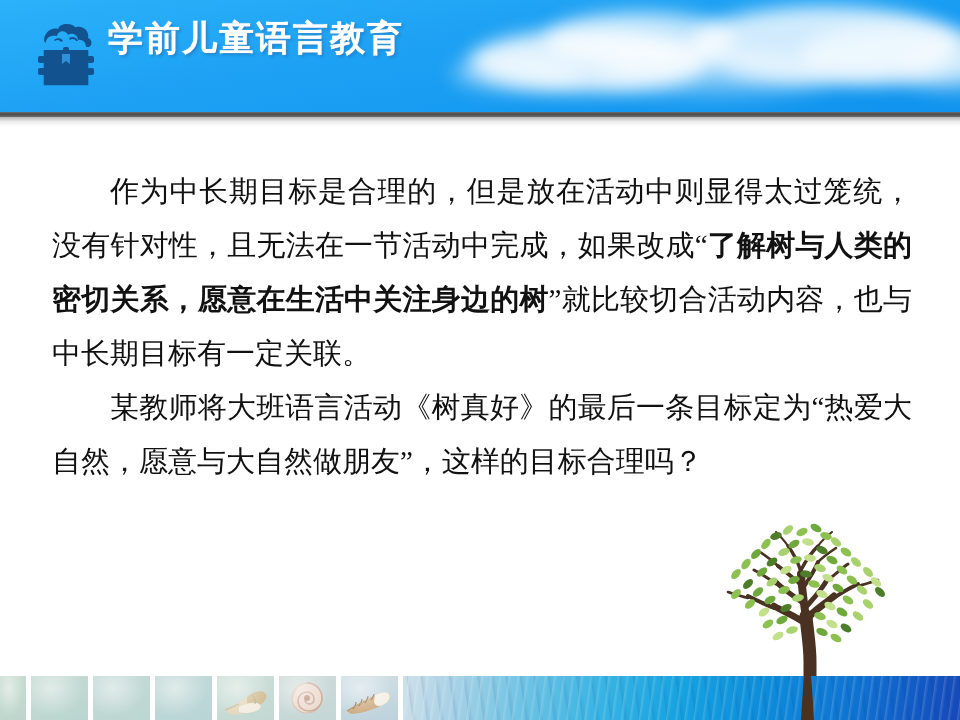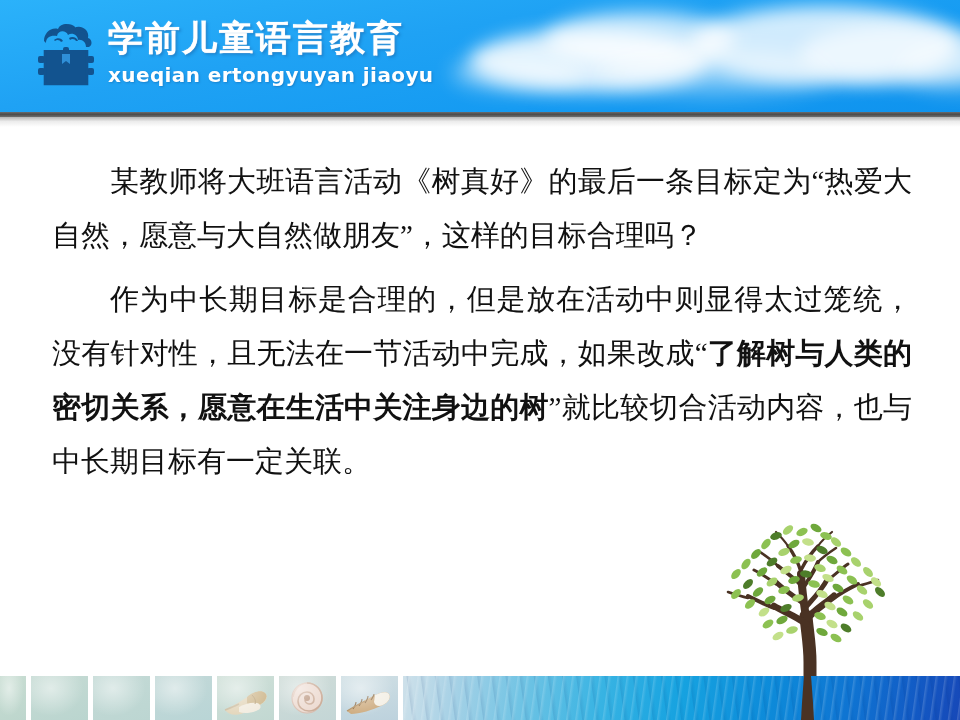--- a/index.html
+++ b/index.html
@@ -233,29 +233,28 @@
 
         <path d="M38 40 L46 40 L46 50 L42 47 L38 50 Z" fill="#2f8fd8"></path>
       </g>
       <g fill="none" stroke="#12538f" stroke-width="2.6">
         <path d="M21 36 L21 70 L42 70 L63 70 L63 36"></path>
       </g>
     </svg>
 
     <div class="header-text">
       <div class="header-title">学前儿童语言教育</div>
-      <div class="header-subtitle">xueqian ertongyuyan jiaoyu</div>
     </div>
   </div>
   <div class="header-rule"></div>
   <div class="header-shadow"></div>
 
   <div class="content">
+    <p class="para indent p2"><span>作为中长期目标是合理的，但是放在活动中则显得太过笼统，没有针对性，且无法在一节活动中完成，如果改成“</span><span class="em-bold">了解树与人类的密切关系，愿意在生活中关注身边的树</span><span>”就比较切合活动内容，也与中长期目标有一定关联。</span></p>
     <p class="para indent">某教师将大班语言活动《树真好》的最后一条目标定为“热爱大自然，愿意与大自然做朋友”，这样的目标合理吗？</p>
-    <p class="para indent p2"><span>作为中长期目标是合理的，但是放在活动中则显得太过笼统，没有针对性，且无法在一节活动中完成，如果改成“</span><span class="em-bold">了解树与人类的密切关系，愿意在生活中关注身边的树</span><span>”就比较切合活动内容，也与中长期目标有一定关联。</span></p>
   </div>
 
   <svg class="tree" viewBox="0 0 172 178">
 
     <g stroke="#4a3223" fill="none" stroke-linecap="round">
       <path d="M88 178 L88 150 C88 132 85 118 84 104" stroke-width="13"></path>
       <path d="M84 106 C82 92 80 78 79 62" stroke-width="8"></path>
       <path d="M84 108 C92 98 103 92 112 84" stroke-width="7"></path>
       <path d="M84 112 C74 104 62 100 52 94" stroke-width="6.5"></path>
       <path d="M83 96 C92 86 100 78 106 66" stroke-width="5"></path>

